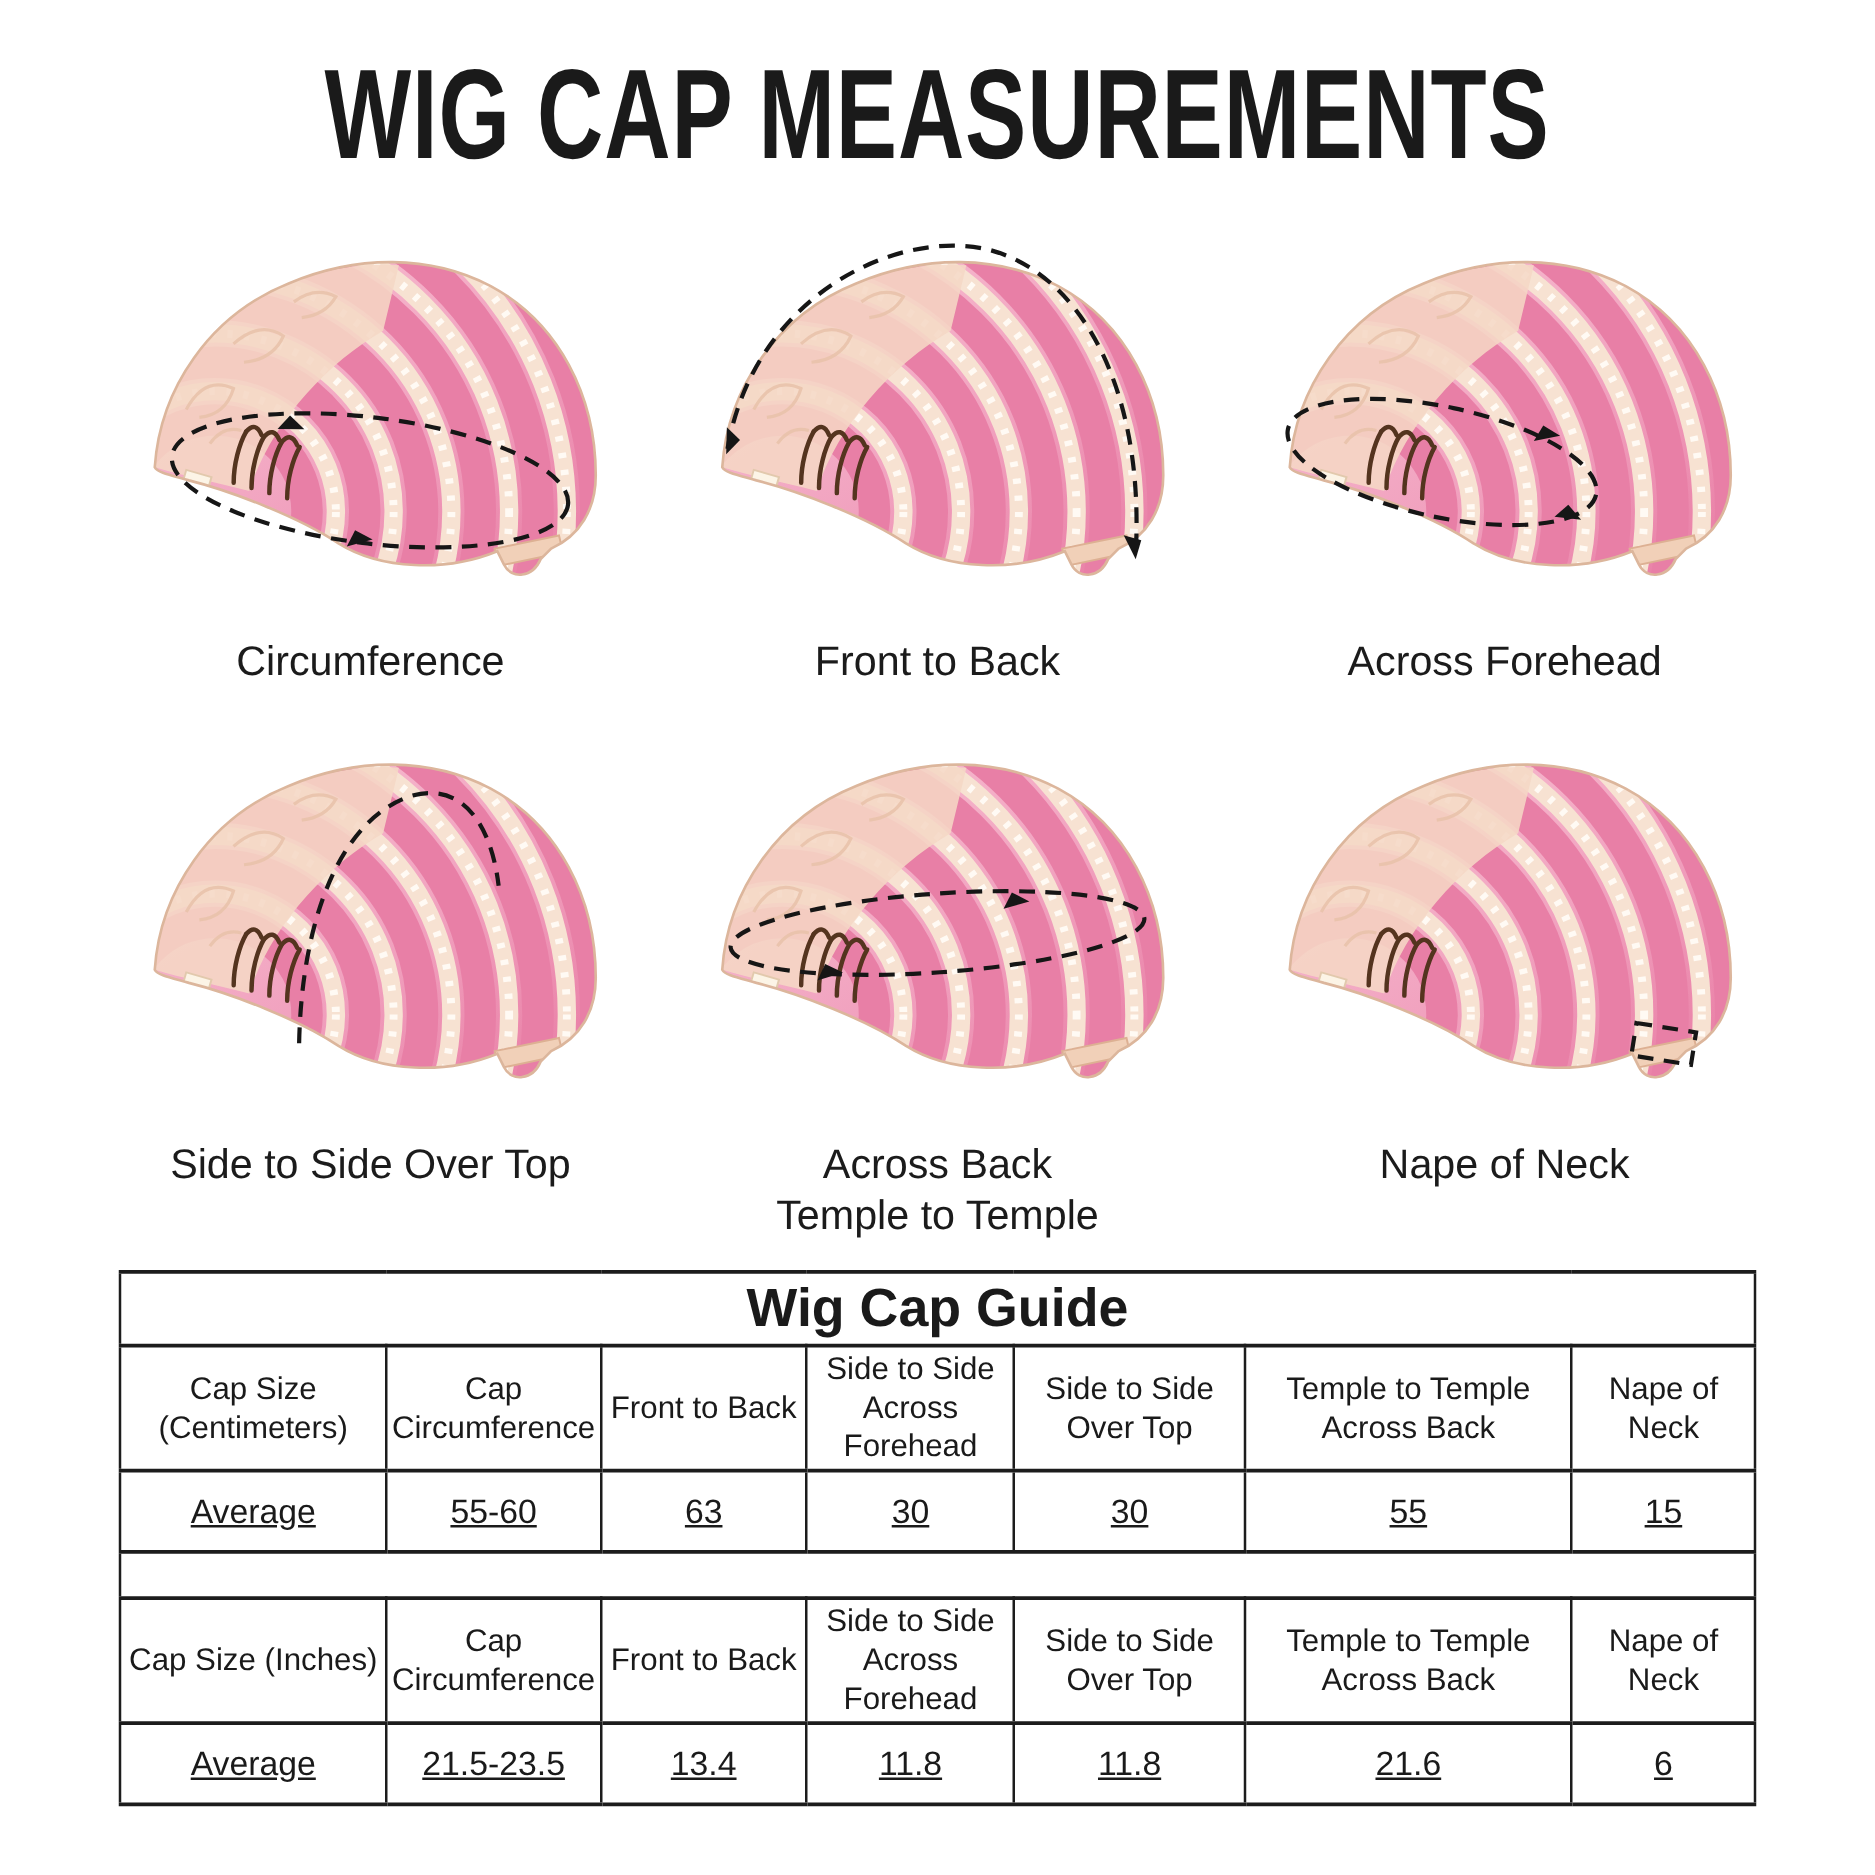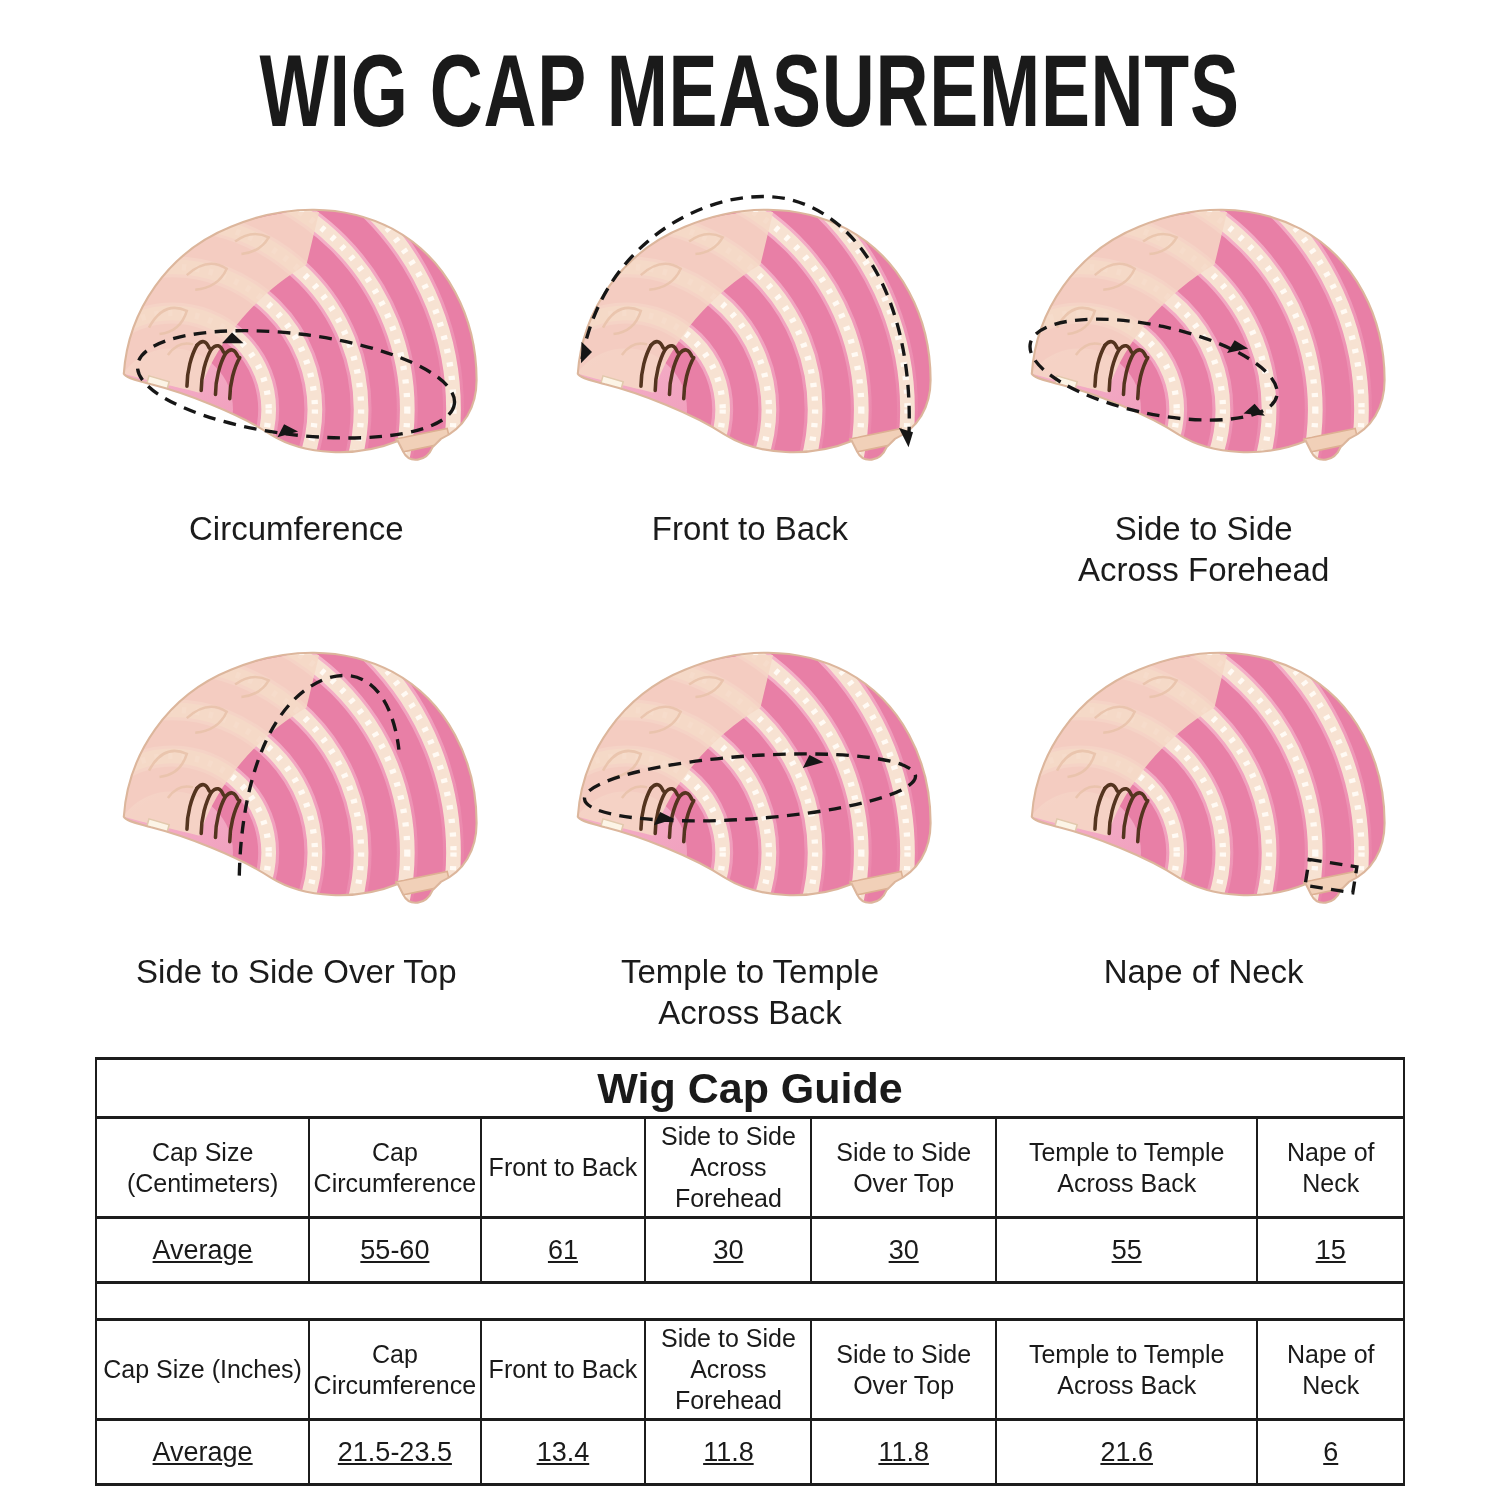--- a/index.html
+++ b/index.html
@@ -164,21 +164,20 @@
   <figure>
     <svg viewBox="0 0 400 320" width="420" height="336">
       <use href="#capbase"></use>
       <g class="measure">
         <ellipse cx="152" cy="192" rx="120" ry="42" class="dash" transform="rotate(12 152 192)"></ellipse>
         <use href="#arw" transform="translate(242,172) rotate(10)"></use>
         <use href="#arw" transform="translate(258,236) rotate(28)"></use>
       </g>
     </svg>
     <figcaption class="cap-label">
-      <span>Side to Side</span>
       <span>Across Forehead</span>
     </figcaption>
   </figure>
 
   <figure>
     <svg viewBox="0 0 400 320" width="420" height="336">
       <use href="#capbase"></use>
       <g class="measure">
         <path class="dash" d="M146,252 C148,156 178,82 230,64 C268,52 292,82 298,132"></path>
       </g>
@@ -192,22 +191,22 @@
   <figure>
     <svg viewBox="0 0 400 320" width="420" height="336">
       <use href="#capbase"></use>
       <g class="measure">
         <ellipse cx="200" cy="168" rx="158" ry="30" class="dash" transform="rotate(-4 200 168)"></ellipse>
         <use href="#arw" transform="translate(270,144) rotate(6)"></use>
         <use href="#arw" transform="translate(128,198) rotate(4)"></use>
       </g>
     </svg>
     <figcaption class="cap-label">
+      <span>Across Back</span>
       <span>Temple to Temple</span>
-      <span>Across Back</span>
     </figcaption>
   </figure>
 
   <figure>
     <svg viewBox="0 0 400 320" width="420" height="336">
       <use href="#capbase"></use>
       <g class="measure">
         <rect x="298" y="240" width="46" height="25" class="dash" transform="rotate(9 321 252)"></rect>
       </g>
     </svg>
@@ -238,21 +237,21 @@
         <th>Cap Circumference</th>
         <th>Front to Back</th>
         <th>Side to Side Across Forehead</th>
         <th>Side to Side Over Top</th>
         <th>Temple to Temple Across Back</th>
         <th>Nape of Neck</th>
       </tr>
       <tr class="g-data">
         <td>Average</td>
         <td>55-60</td>
-        <td>61</td>
+        <td>63</td>
         <td>30</td>
         <td>30</td>
         <td>55</td>
         <td>15</td>
       </tr>
       <tr class="g-spacer">
         <td colspan="7"></td>
       </tr>
       <tr class="g-head">
         <th>Cap Size (Inches)</th>

